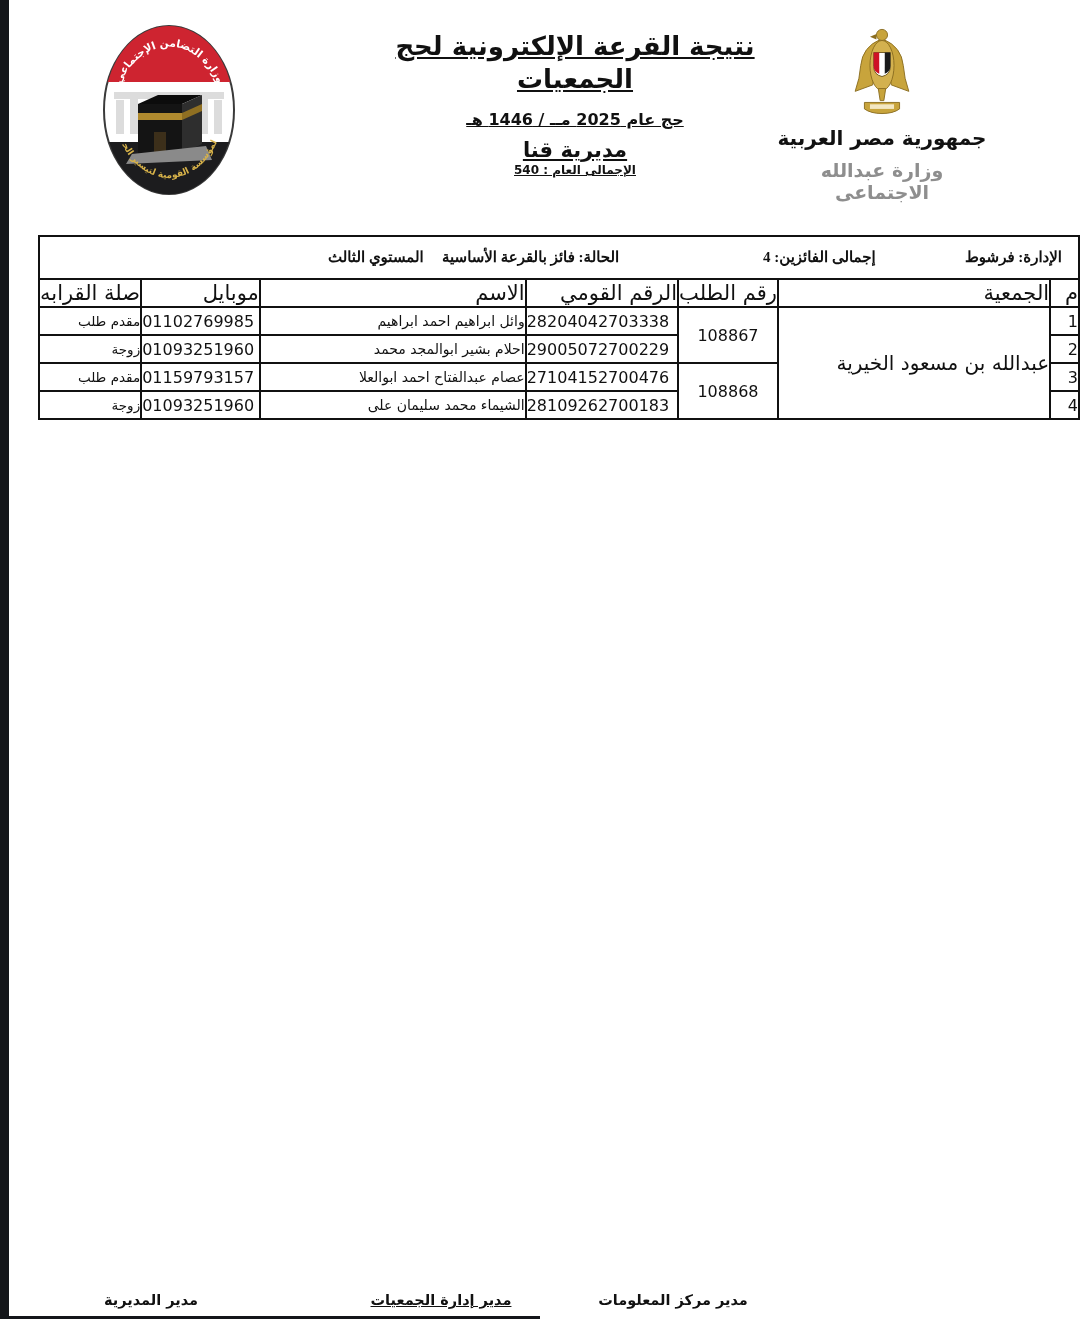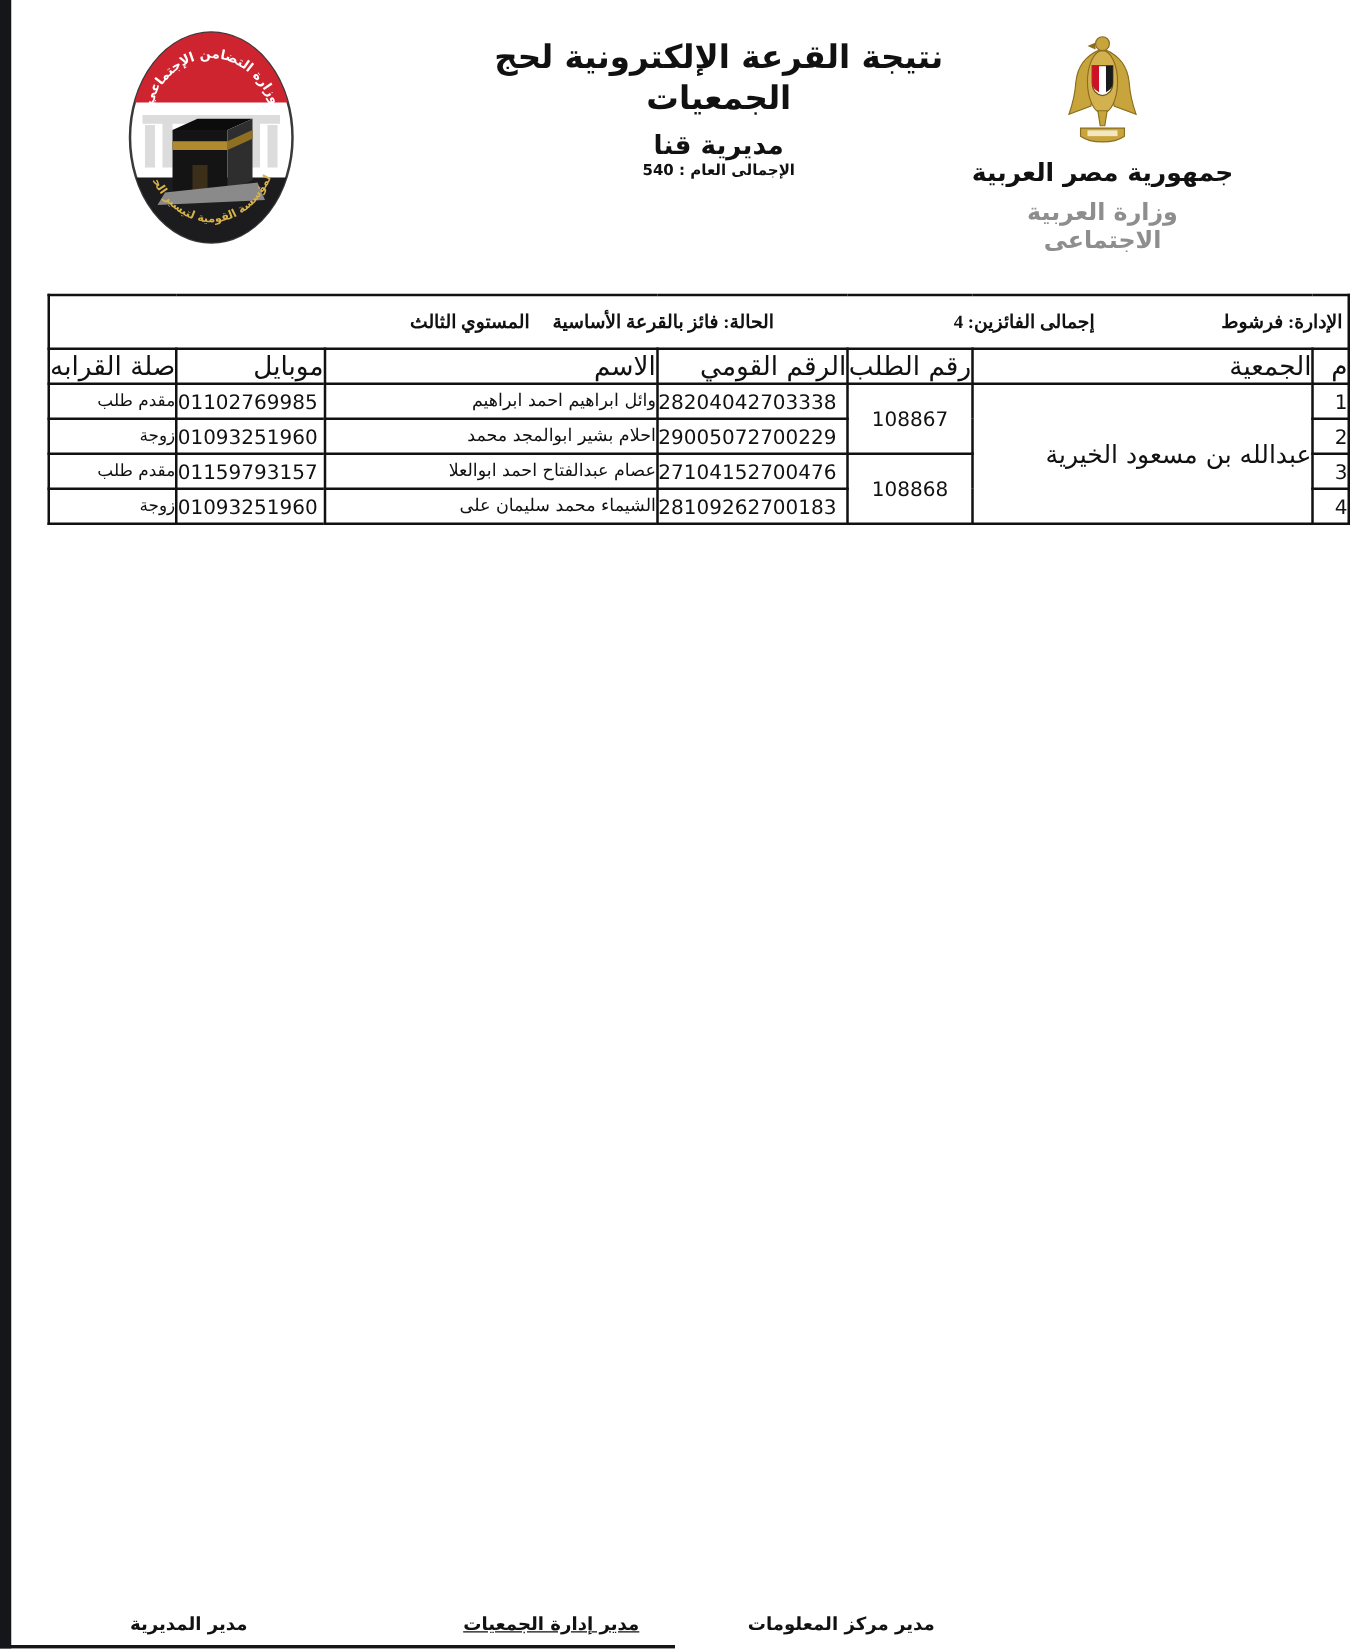--- a/index.html
+++ b/index.html
@@ -6,21 +6,21 @@
   .page {
     position:relative; width:1080px; height:1319px; margin:0 auto;
     background:#ffffff; overflow:hidden;
     font-family:"DejaVu Sans", sans-serif; color:#111;
   }
   
   .scan-bar-left  { position:absolute; left:0; top:0; width:9px; height:100%; background:#14161a; }
   .scan-line-bottom { position:absolute; left:0; bottom:0; width:540px; height:3px; background:#14161a; }
 
   
-  .center-head { position:absolute; left:335px; top:30px; width:480px; text-align:center; direction:rtl; }
+  .center-head { position:absolute; left:335px; top:30px; width:480px; text-align:center; direction:rtl;text-decoration:underline; }
   .doc-title      { font-size:26px; font-weight:bold; line-height:1.25; }
   .doc-year       { font-size:16px; font-weight:bold; margin-top:15px; }
   .doc-directorate{ font-size:21px; font-weight:bold; margin-top:9px; }
   .doc-total      { font-size:12px; font-weight:bold; margin-top:1px; }
 
   .right-head { position:absolute; left:775px; top:24px; width:214px; text-align:center; direction:rtl; }
   .eagle-svg { display:block; margin:0 auto; }
   .republic-line { font-size:20px; font-weight:bold; margin-top:8px; letter-spacing:0; }
   .ministry-line { font-size:19px; font-weight:bold; margin-top:9px; color:#8e8e8e; }
 
@@ -28,21 +28,21 @@
 
   
   .table-wrap { position:absolute; left:38px; top:235px; }
   table.result { border-collapse:collapse; table-layout:fixed; direction:rtl; }
   table.result td, table.result th {
     border:2px solid #111; padding:0; overflow:hidden; white-space:nowrap;
     font-family:"DejaVu Sans", sans-serif;
   }
   .info-cell { height:41px; position:relative; font-size:15px; font-weight:bold; }
   .info-cell span { position:absolute; top:11px;font-family:Liberation Serif, serif; }
-  .info-admin  { right:4px; }
+  .info-admin  { right:16px; }
   .info-level  { left:288px; }
   .info-status { left:402px;text-align:center; }
   .info-total  { left:723px; }
 
   th.hcell { height:26px; font-size:21px; font-weight:normal; text-align:right; padding:0 5px 0 2px; }
   td.dcell { height:26px;margin-top:12px; }
   .cell-serial { font-size:16px; text-align:right; padding-left:2px; padding-right:6px; }
   .cell-assoc  { font-size:20px; padding-right:11px; vertical-align:middle; }
   .cell-req    { font-size:16px; text-align:center; direction:ltr; vertical-align:middle; }
   .cell-id     { font-size:16px; text-align:left; direction:ltr; padding-left:3px; }
@@ -96,20 +96,21 @@
         <textPath href="#arcTop" startOffset="50%" text-anchor="middle">وزارة التضامن الإجتماعي</textPath>
       </text>
       <text font-size="9" font-weight="bold" fill="#d8b34a" font-family="DejaVu Sans, sans-serif">
         <textPath href="#arcBottom" startOffset="50%" text-anchor="middle">المؤسسة القومية لتيسير الحج</textPath>
       </text>
     </svg>
   </div>
 
   <div class="center-head">
     <div class="doc-title">نتيجة القرعة الإلكترونية لحج الجمعيات</div>
+    <div class="doc-year">حج عام 2025 مــ / 1446 هـ</div>
     <div class="doc-directorate">مديرية قنا</div>
     <div class="doc-total">الإجمالى العام : 540</div>
   </div>
 
   <div class="right-head">
     <svg class="eagle-svg" width="74" height="94" viewBox="0 0 80 100">
 
       <path d="M38 16 Q19 24 17 44 Q16 58 11 72 L30 65 Z" fill="#c8a43c" stroke="#8a6d1f" stroke-width="1"></path>
       <path d="M42 16 Q61 24 63 44 Q64 58 69 72 L50 65 Z" fill="#c8a43c" stroke="#8a6d1f" stroke-width="1"></path>
 
@@ -121,21 +122,21 @@
       <path d="M31 30 h18 v15 q0 9 -9 11 q-9 -2 -9 -11 Z" fill="#ffffff" stroke="#6b551a" stroke-width="1"></path>
       <path d="M31 30 h6 v23 q-6 -3 -6 -8 Z" fill="#ce1126"></path>
       <path d="M43 30 h6 v15 q0 5 -6 8 Z" fill="#1a1a1a"></path>
 
       <polygon points="36,69 44,69 42,82 38,82" fill="#c8a43c" stroke="#8a6d1f" stroke-width="1"></polygon>
 
       <path d="M21 84 h38 v7 q-7 5 -19 5 q-12 0 -19 -5 Z" fill="#c8a43c" stroke="#8a6d1f" stroke-width="1"></path>
       <rect x="27" y="86" width="26" height="5" fill="#f3e7c2"></rect>
     </svg>
     <div class="republic-line">جمهورية مصر العربية</div>
-    <div class="ministry-line">وزارة العربية الاجتماعى</div>
+    <div class="ministry-line">وزارة عبدالله الاجتماعى</div>
   </div>
 
   <div class="table-wrap">
     <table class="result">
       <colgroup>
         <col style="width:30px">
           <col style="width:277px">
           <col style="width:71px">
           <col style="width:153px">
         <col style="width:274px">

